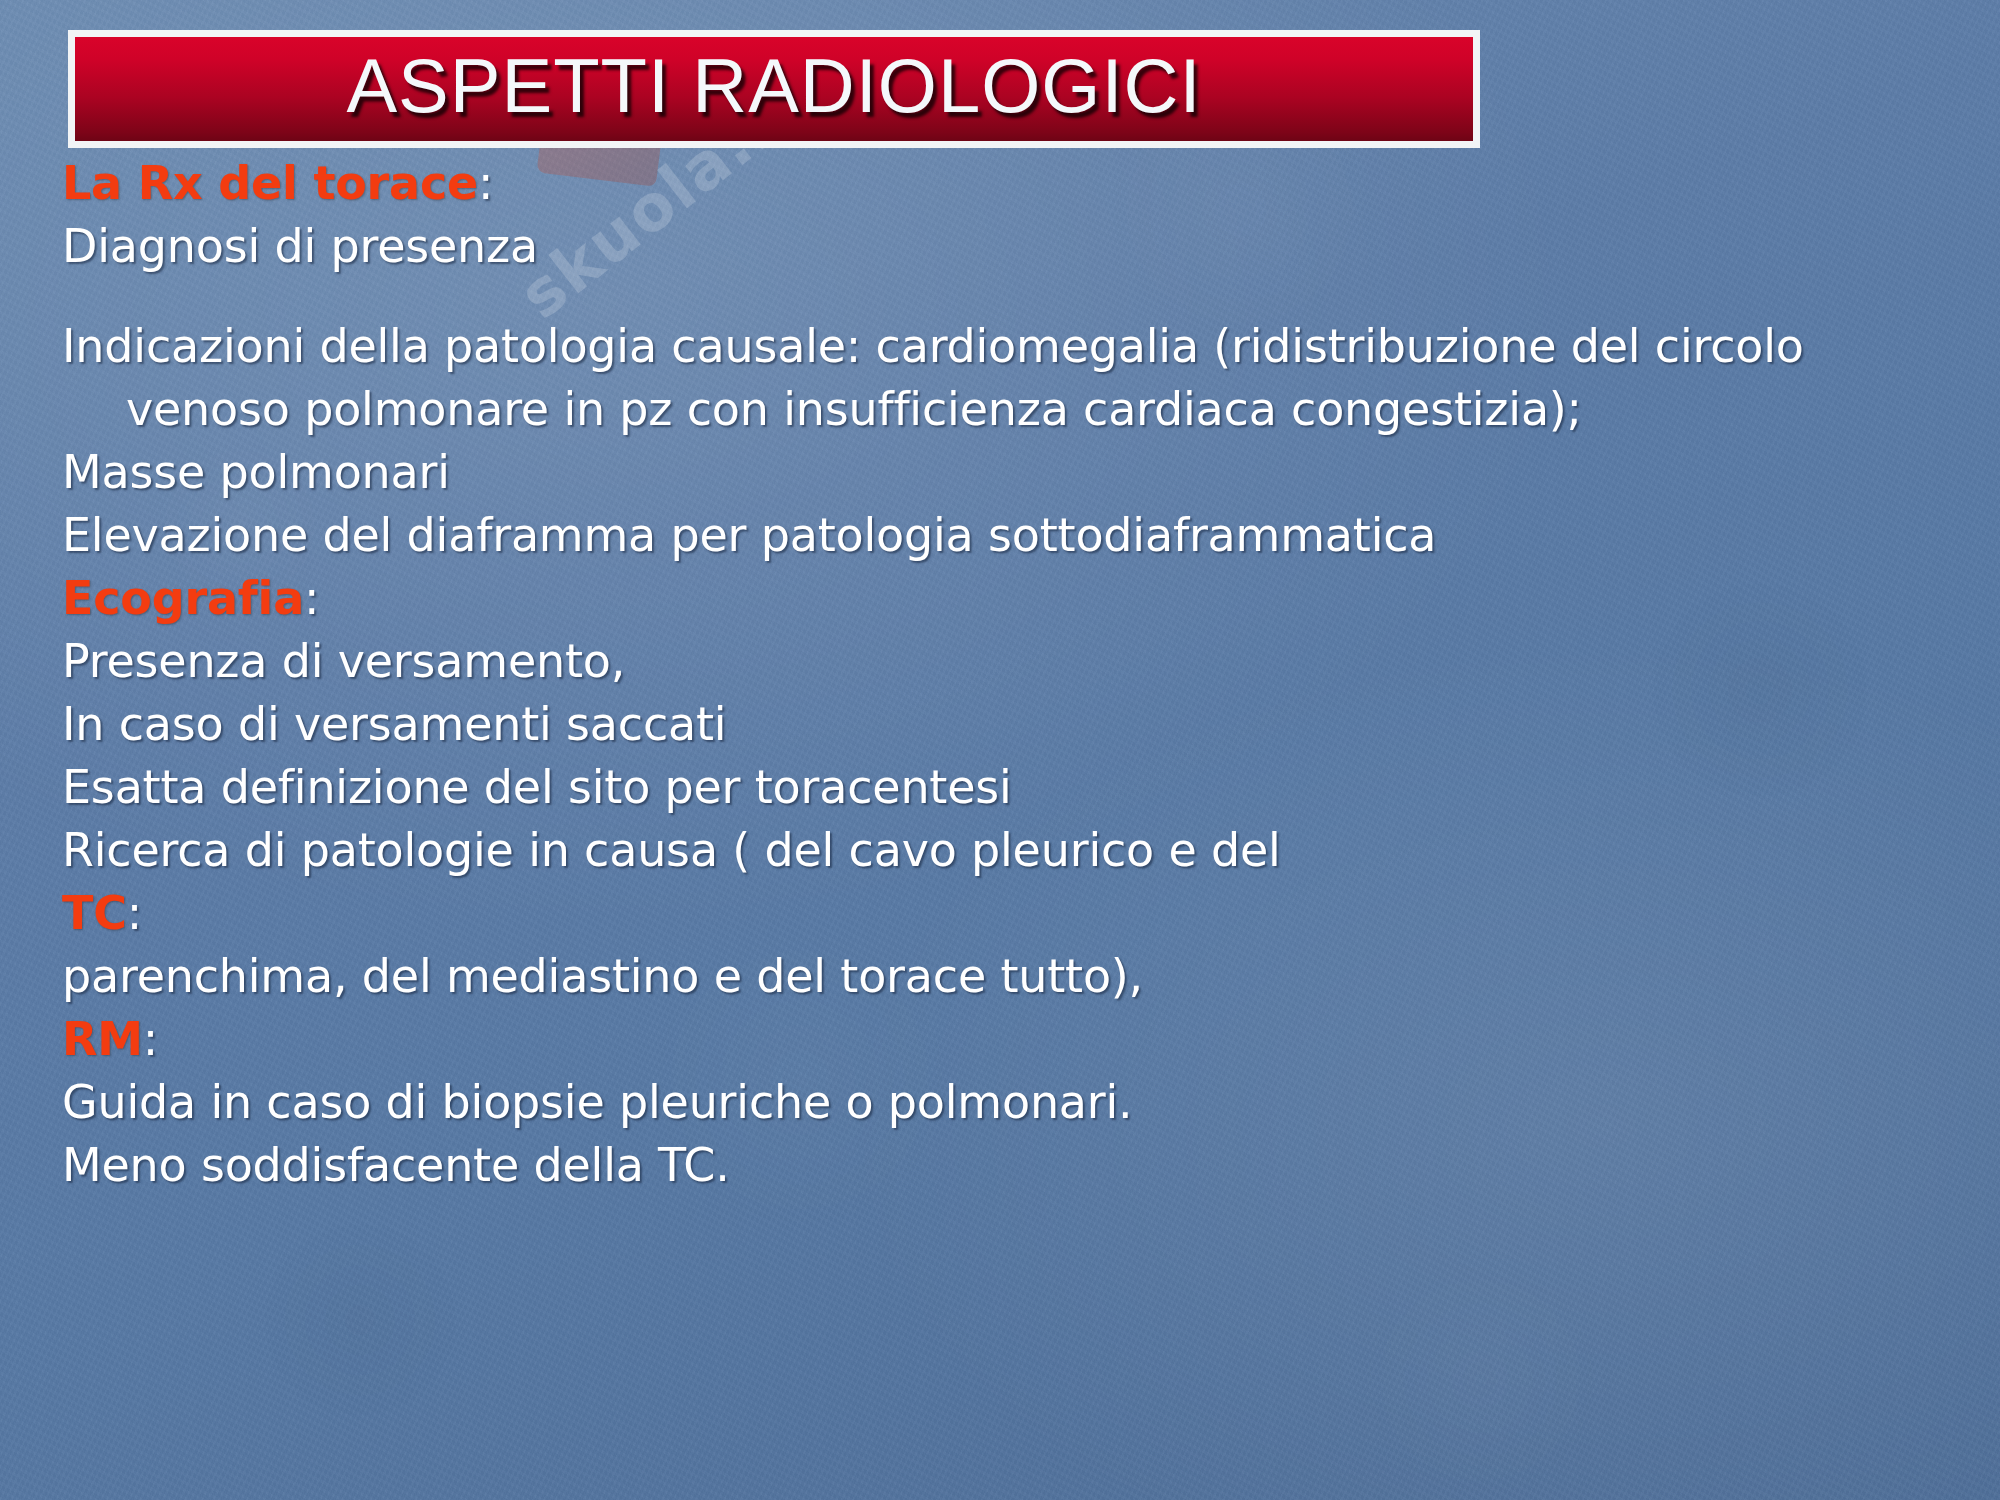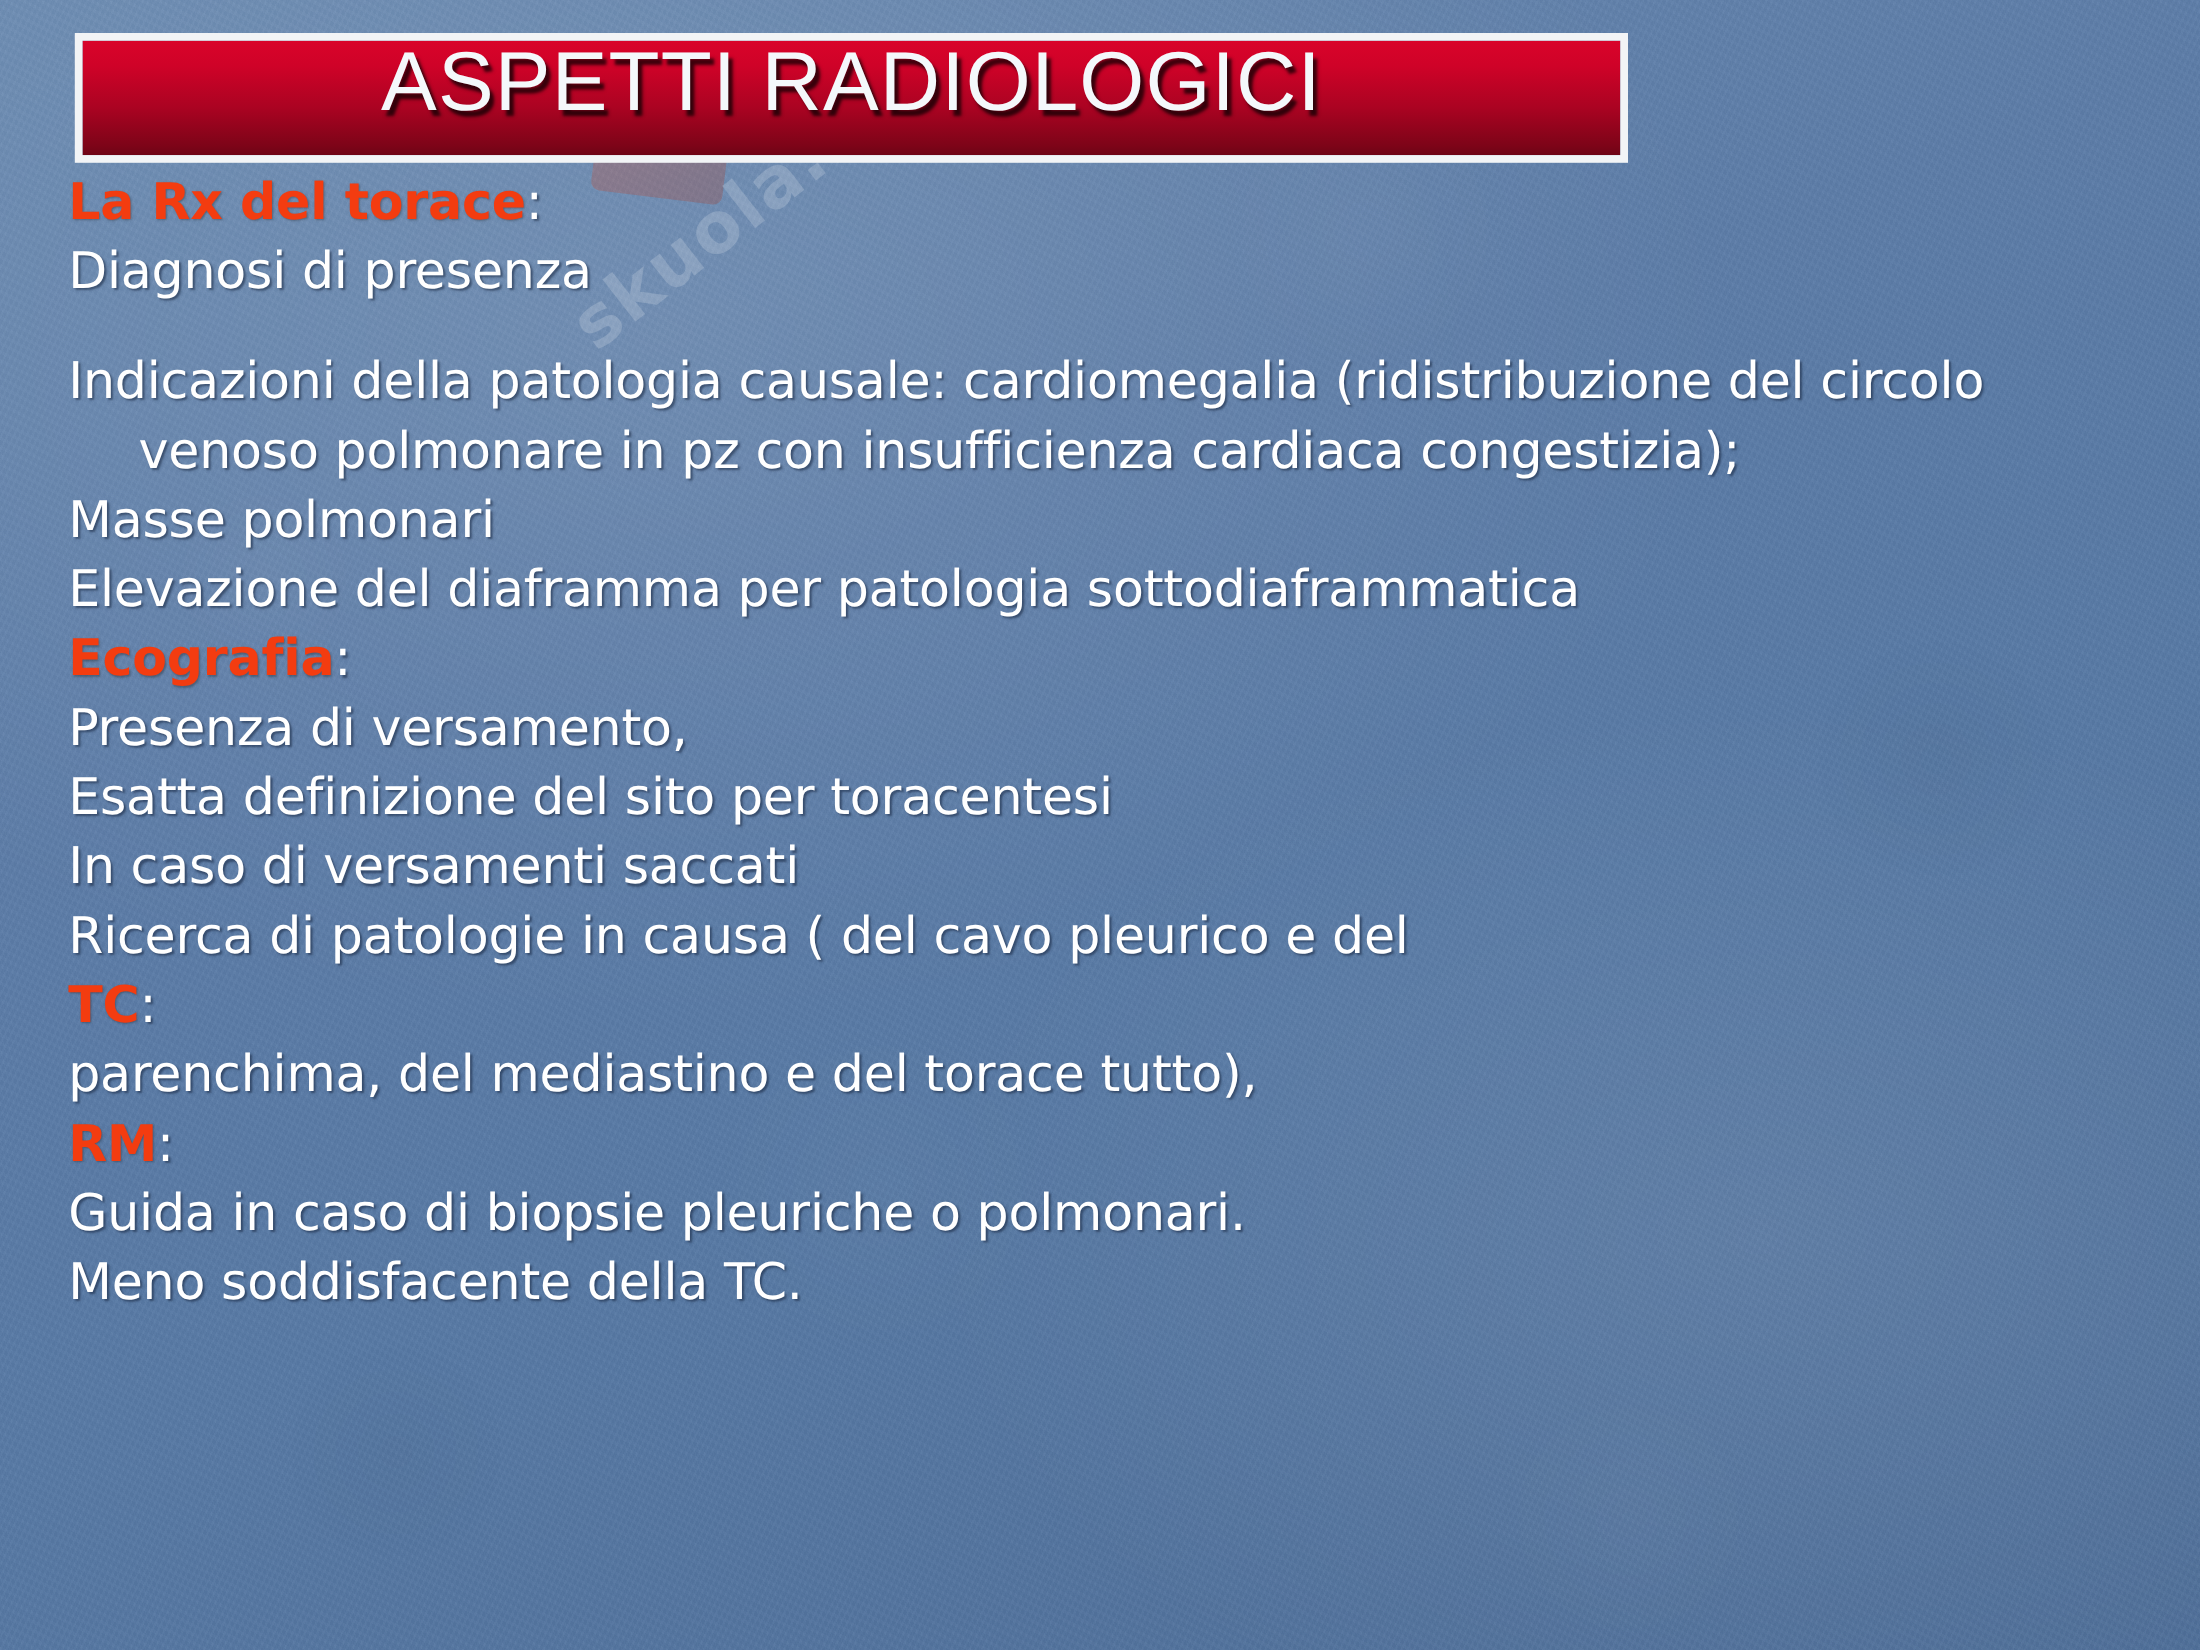--- a/index.html
+++ b/index.html
@@ -91,20 +91,21 @@
   .title-banner {
     position: absolute;
     left: 68px;
     top: 30px;
     width: 1412px;
     height: 118px;
     background: linear-gradient(to bottom, #d9032a 0%, #cf0228 22%, #ab0322 58%, #7d0418 92%, #6e0415 100%);
     border: 7px solid #f2f4f6;
     box-sizing: border-box;
     display: flex;
+    align-items: center;
     justify-content: center;
     overflow: hidden;
   }
   .title-text {
     font-family: "Liberation Sans", sans-serif;
     font-weight: normal;
     font-size: 76px;
     line-height: 1;
     color: #f4f8fb;
     letter-spacing: 1px;
@@ -174,23 +175,23 @@
     <div class="line wrap hang">Indicazioni della patologia causale: cardiomegalia (ridistribuzione del circolo venoso polmonare in pz con insufficienza cardiaca congestizia);</div>
 
     <div class="line">Masse polmonari</div>
 
     <div class="line">Elevazione del diaframma per patologia sottodiaframmatica</div>
 
     <div class="line"><span class="kw">Ecografia</span><span class="colon">:</span></div>
 
     <div class="line">Presenza di versamento,</div>
 
+    <div class="line">In caso di versamenti saccati</div>
+
     <div class="line">Esatta definizione del sito per toracentesi</div>
-
-    <div class="line">In caso di versamenti saccati</div>
 
     <div class="line">Ricerca di patologie in causa ( del cavo pleurico e del</div>
 
     <div class="line"><span class="kw">TC</span><span class="colon">:</span></div>
 
     <div class="line">parenchima, del mediastino e del torace tutto),</div>
 
     <div class="line"><span class="kw">RM</span><span class="colon">:</span></div>
 
     <div class="line">Guida in caso di biopsie pleuriche o polmonari.</div>

